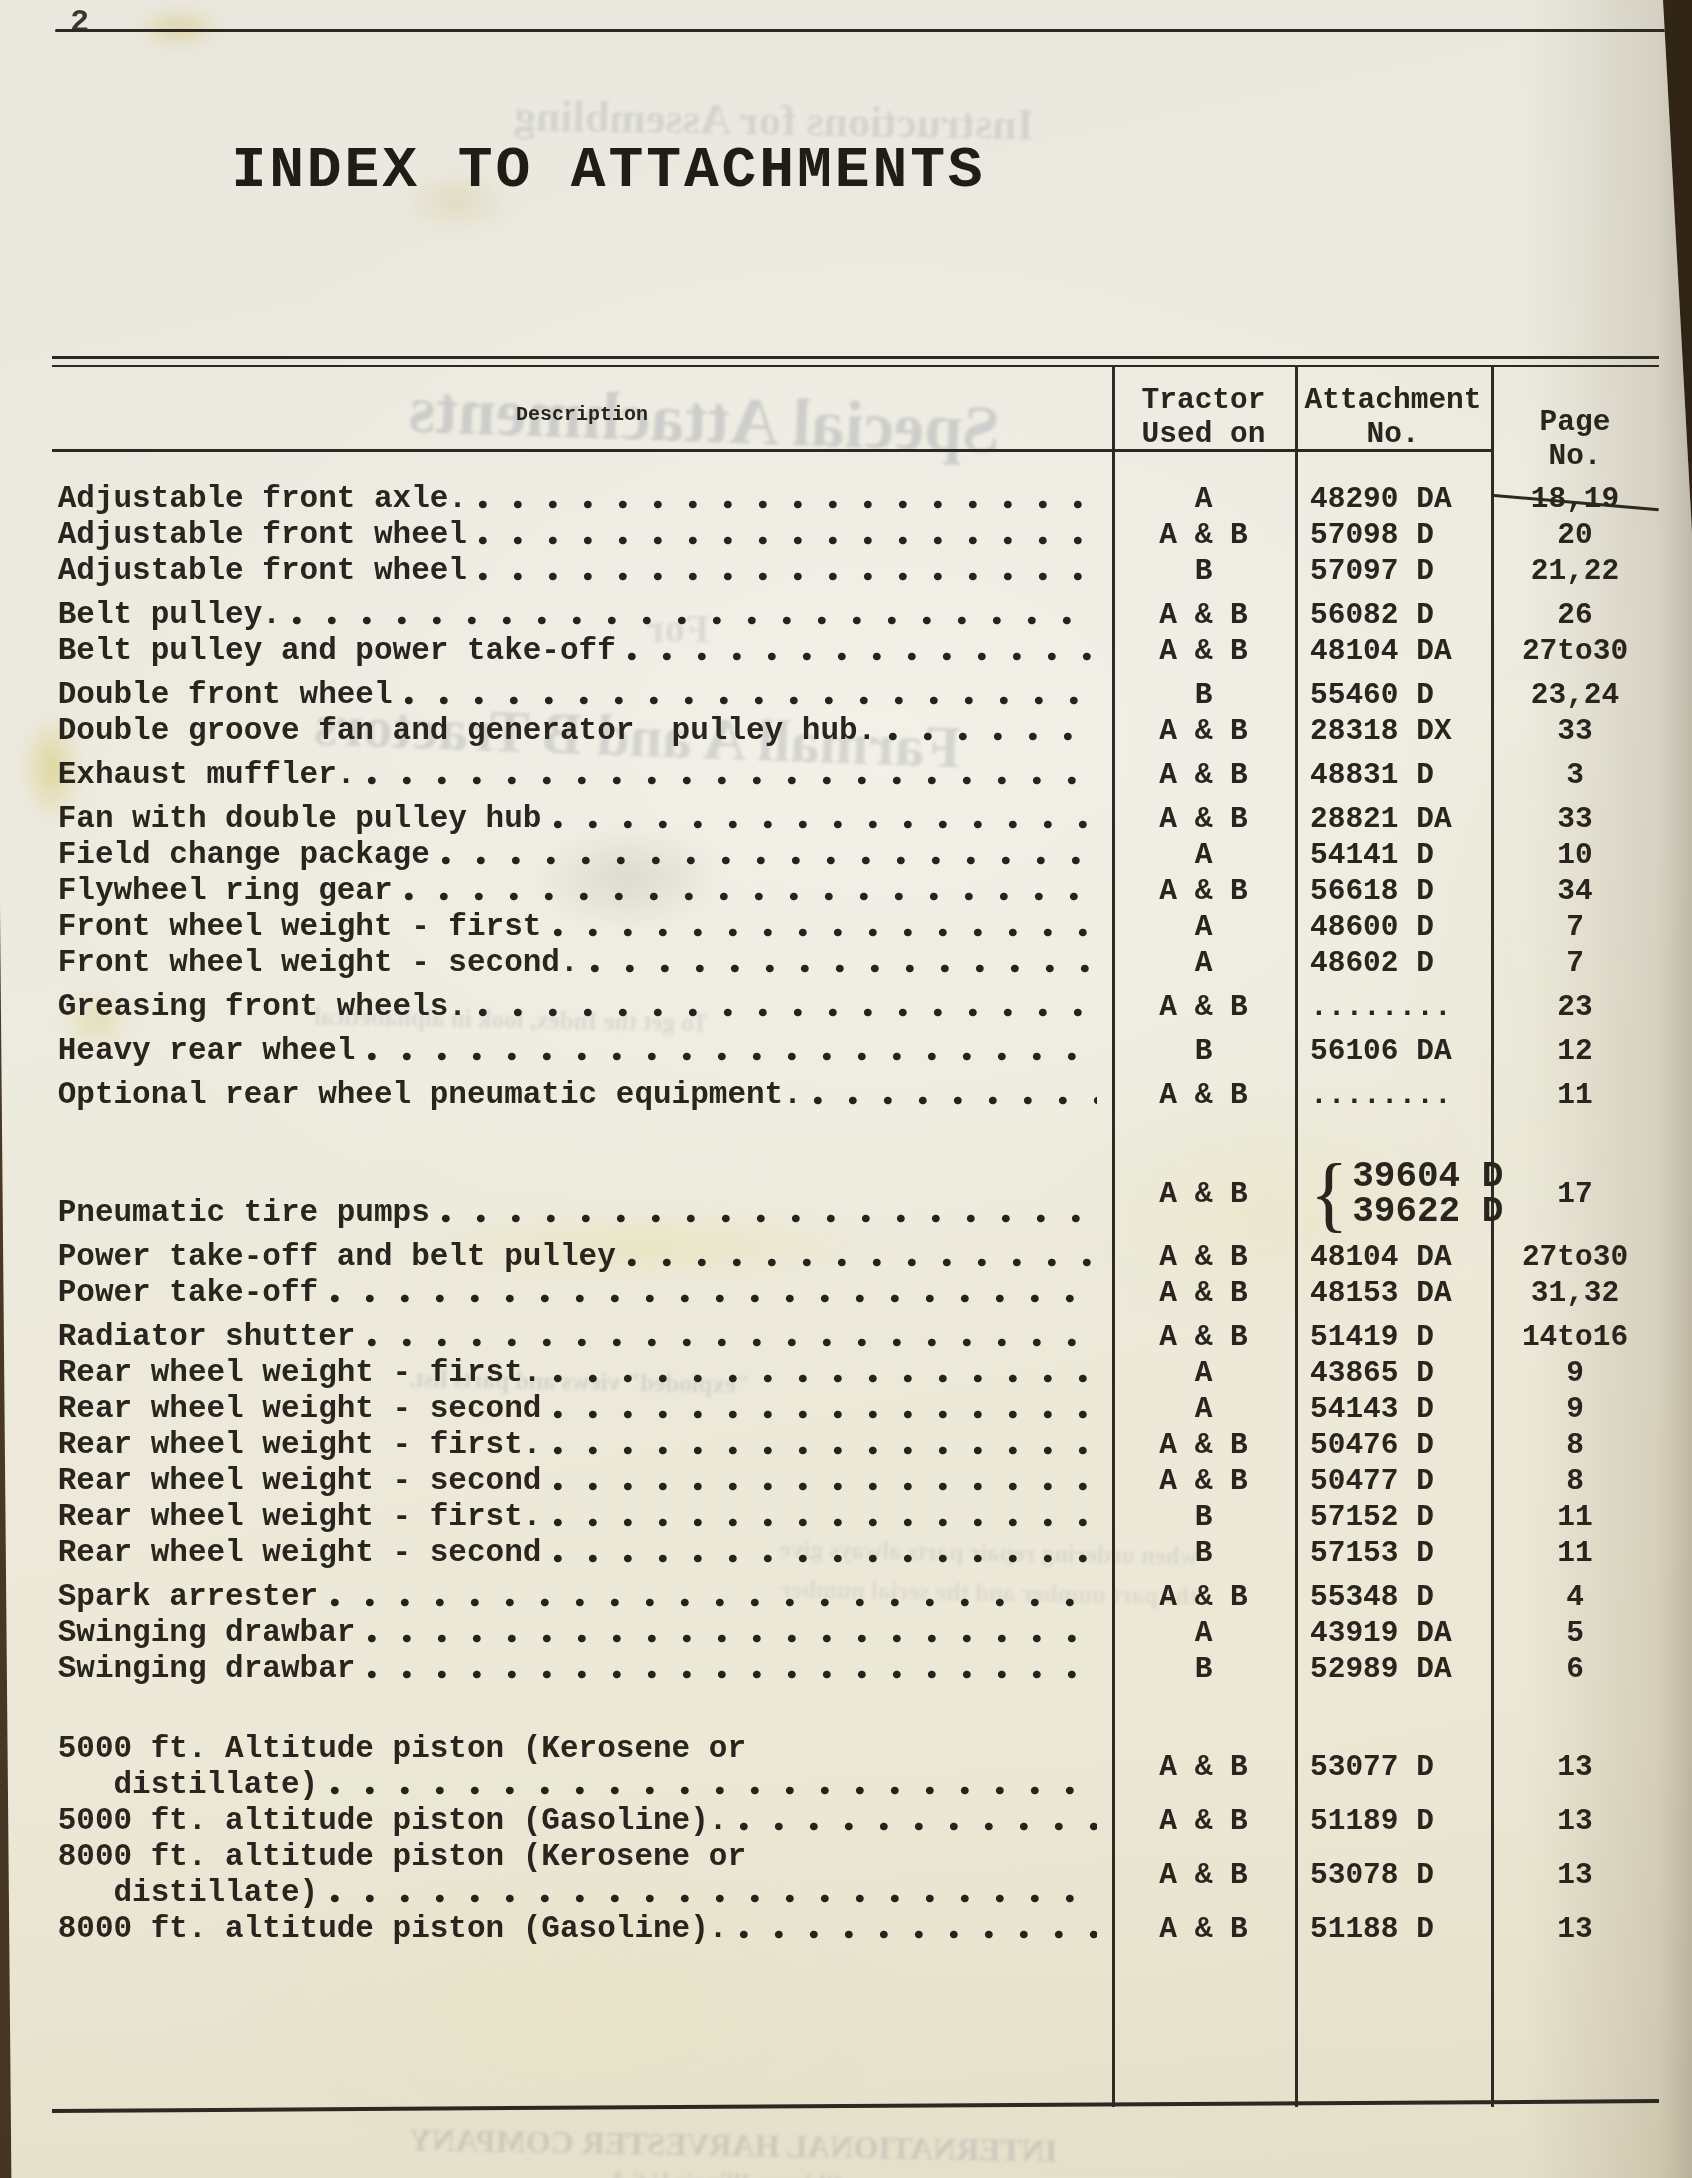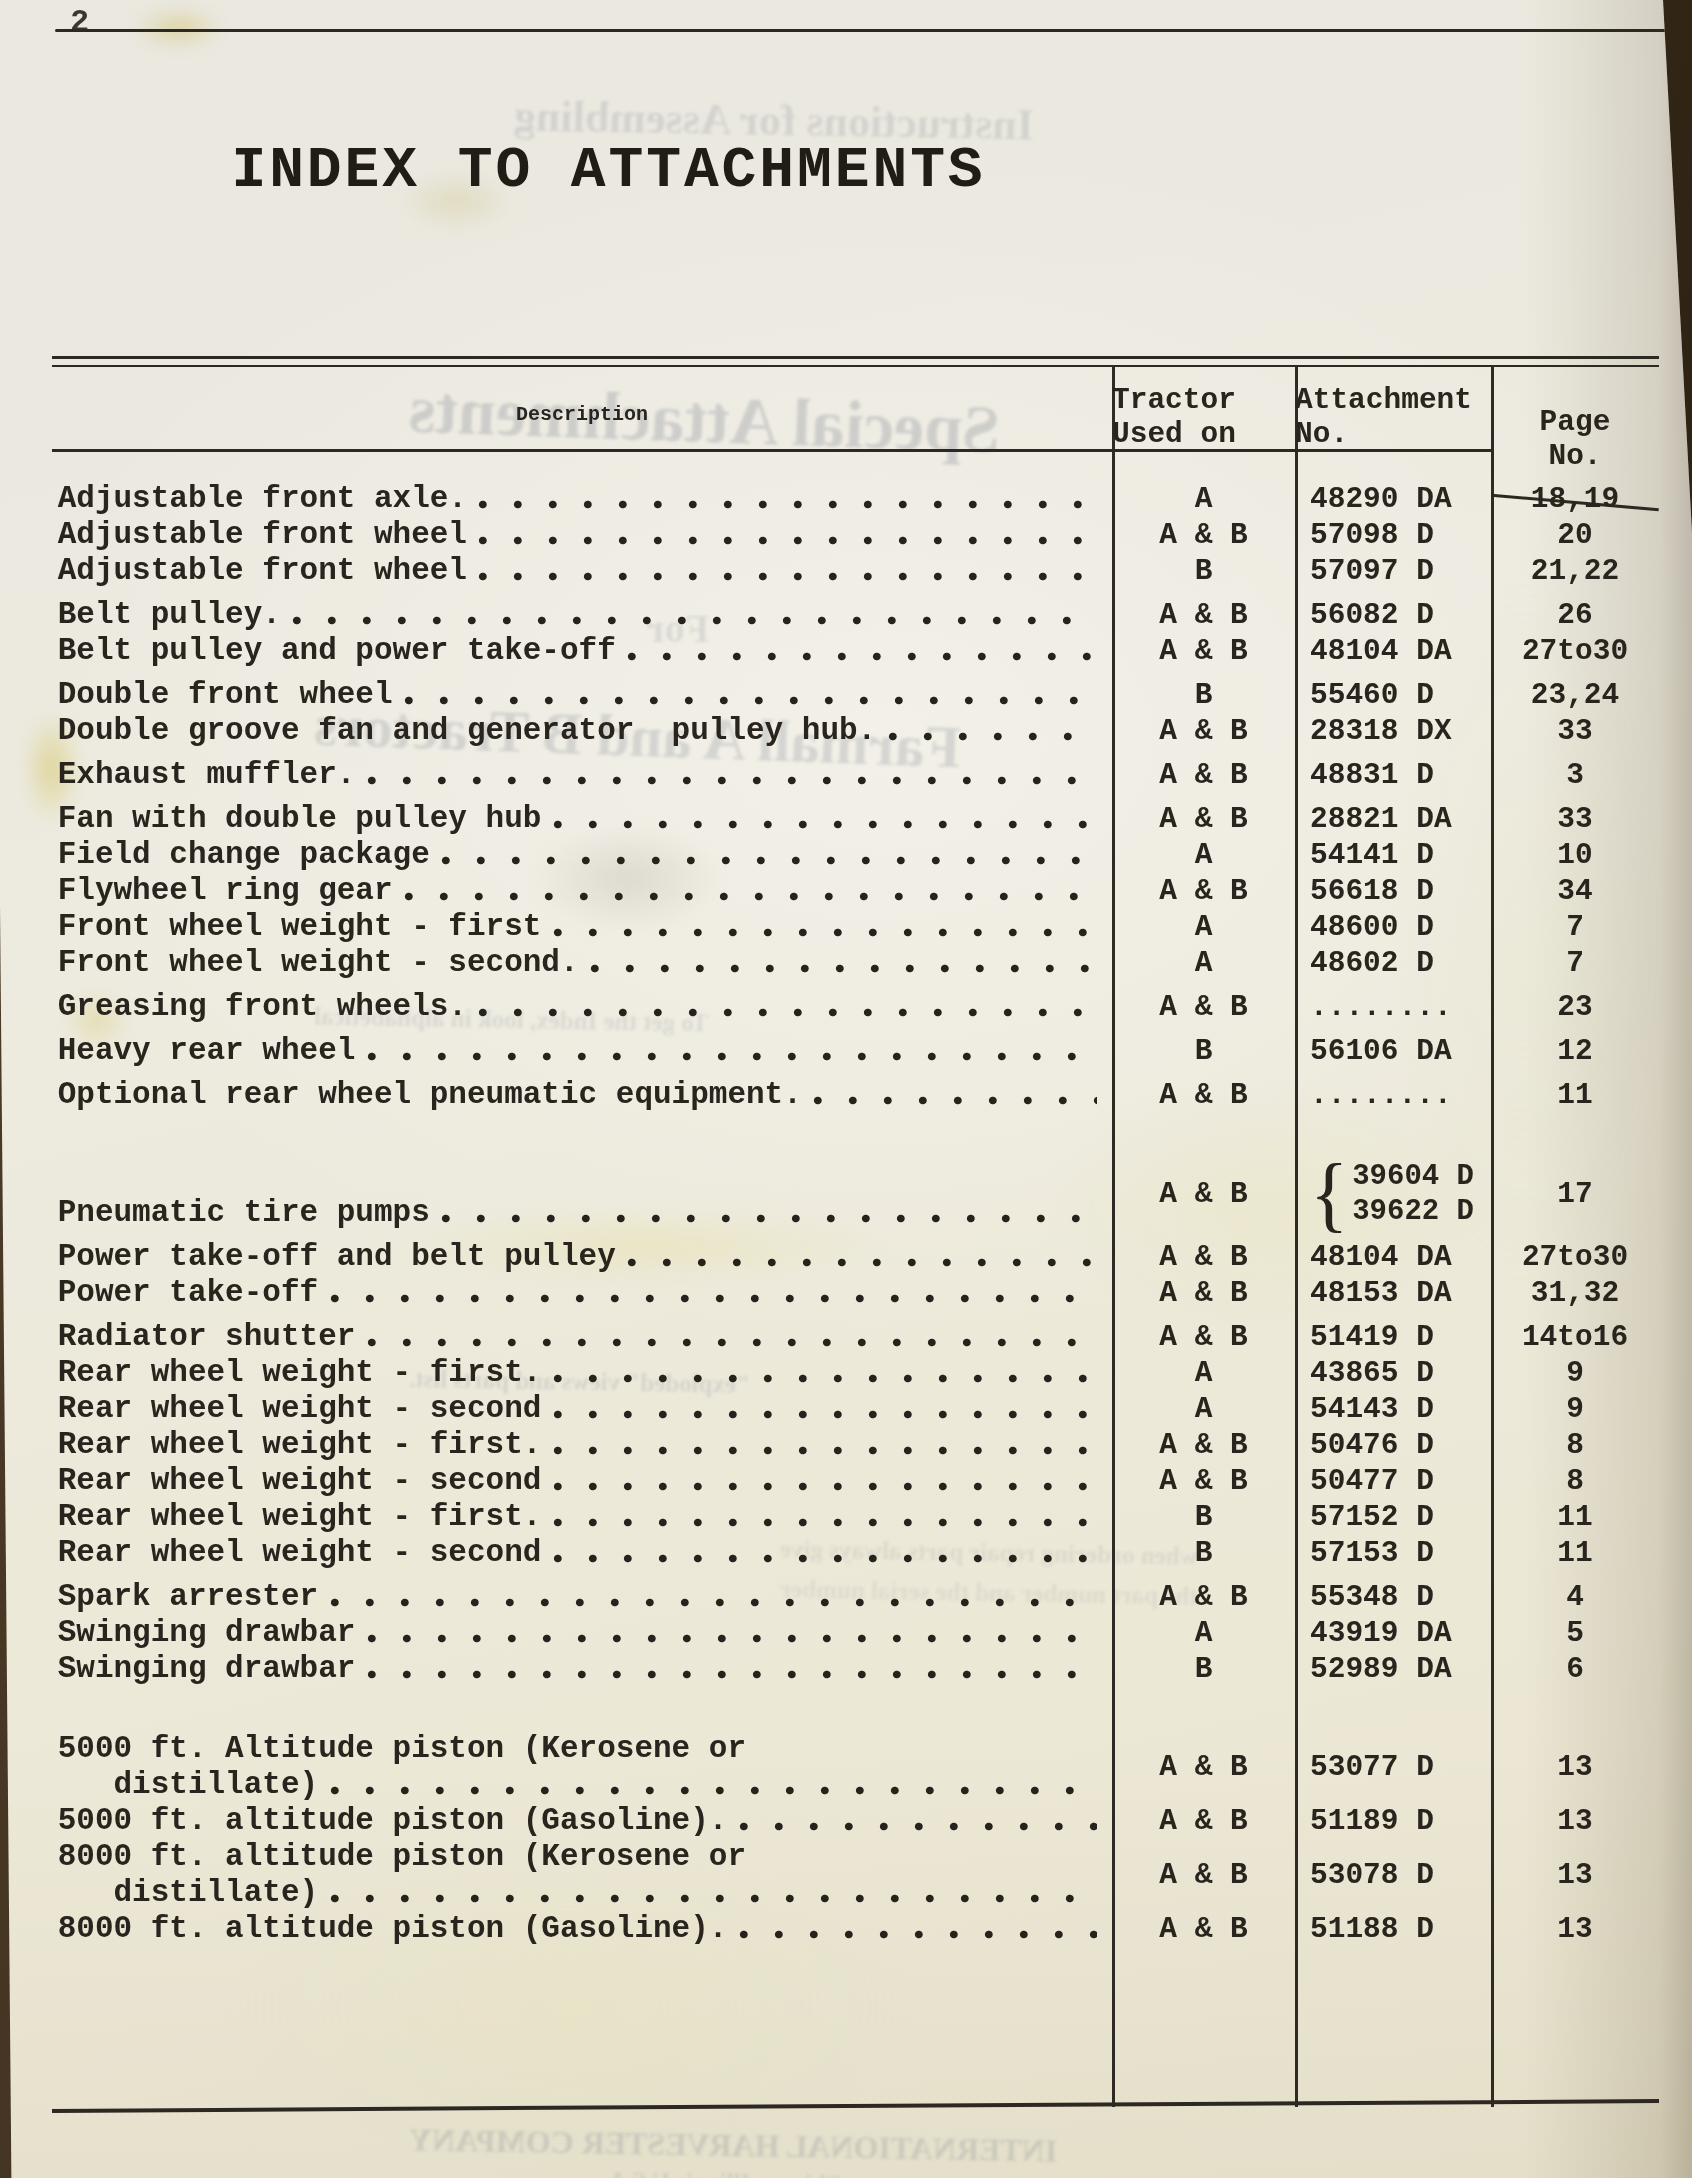--- a/index.html
+++ b/index.html
@@ -49,21 +49,21 @@
   }
 
   .tbl{position:absolute;left:52px;top:356px;width:1607px;color:#29251e;}
   .rule{position:absolute;left:0;width:1607px;height:2.9px;background:#2c2822;}
   .rule.ra{top:0;}
   .rule.rb{top:8.6px;}
   .vline{position:absolute;top:8.6px;height:1742px;width:2.9px;background:#2f2a23;}
   .v1{left:1060px;} .v2{left:1243px;} .v3{left:1439px;}
   .hrow{position:absolute;top:13.3px;left:0;width:1439px;display:grid;grid-template-columns:1060px 183px 196px;}
   .hdesc{text-align:center;font-size:20px;font-weight:700;padding-top:34px;}
-  .hcol{font-size:29.5px;font-weight:700;line-height:34px;padding-top:13.3px;}
+  .hcol{text-align:center;font-size:29.5px;font-weight:700;line-height:34px;padding-top:13.3px;}
   .hline{position:absolute;top:93px;left:0;width:1439px;height:2.9px;background:#2c2822;}
   .hpage{position:absolute;left:1439px;top:49px;width:168px;text-align:center;
          font-size:29.5px;font-weight:700;line-height:34px;}
   .hpline{position:absolute;left:1439px;top:145px;width:168px;height:2.9px;background:#2c2822;transform:rotate(5deg);}
   .bottomrule{position:absolute;left:0;top:1748px;width:1607px;height:3.8px;background:#2c2822;transform:rotate(-0.35deg);}
 
   .tbody{position:absolute;left:0;top:125px;width:1607px;}
   .group{margin-top:8px;}
   .group:first-child{margin-top:0;}
   .group.wide-gap{margin-top:44px;}
@@ -82,21 +82,21 @@
   .pagec{justify-content:center;align-items:center;font-size:29.5px;font-weight:700;}
 
   .row.two{min-height:72px;}
   .row.two .desc{display:block;}
   .flexline{display:flex;align-items:flex-end;}
   .flexline .leader{margin-bottom:6.7px;}
 
   .row.brace{min-height:74px;}
   .bracechar{font-family:"Liberation Serif",serif;font-size:80px;font-weight:400;
              line-height:74px;transform:scaleY(1.05);margin-right:3.8px;}
-  .stack{display:flex;flex-direction:column;justify-content:flex-end;line-height:35px;font-size:29px;font-weight:700;}
+  .stack{display:flex;flex-direction:column;justify-content:flex-end;line-height:35px;font-size:36px;font-weight:700;}
 </style>
 </head>
 <body>
 
 <div class="page">
   <div class="stain s1"></div>
   <div class="stain s2"></div>
   <div class="stain s3"></div>
   <div class="stain s4"></div>
   <div class="stain s5"></div>

